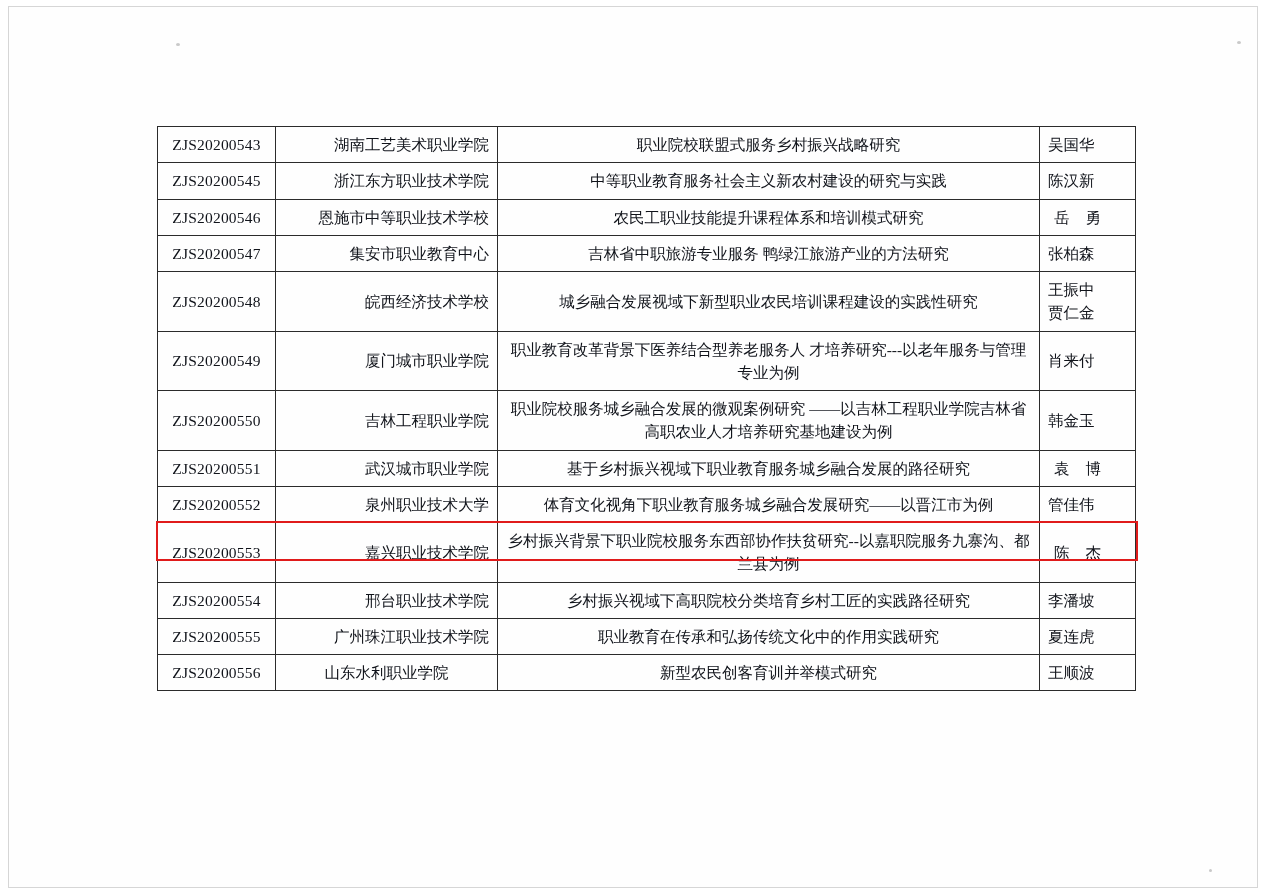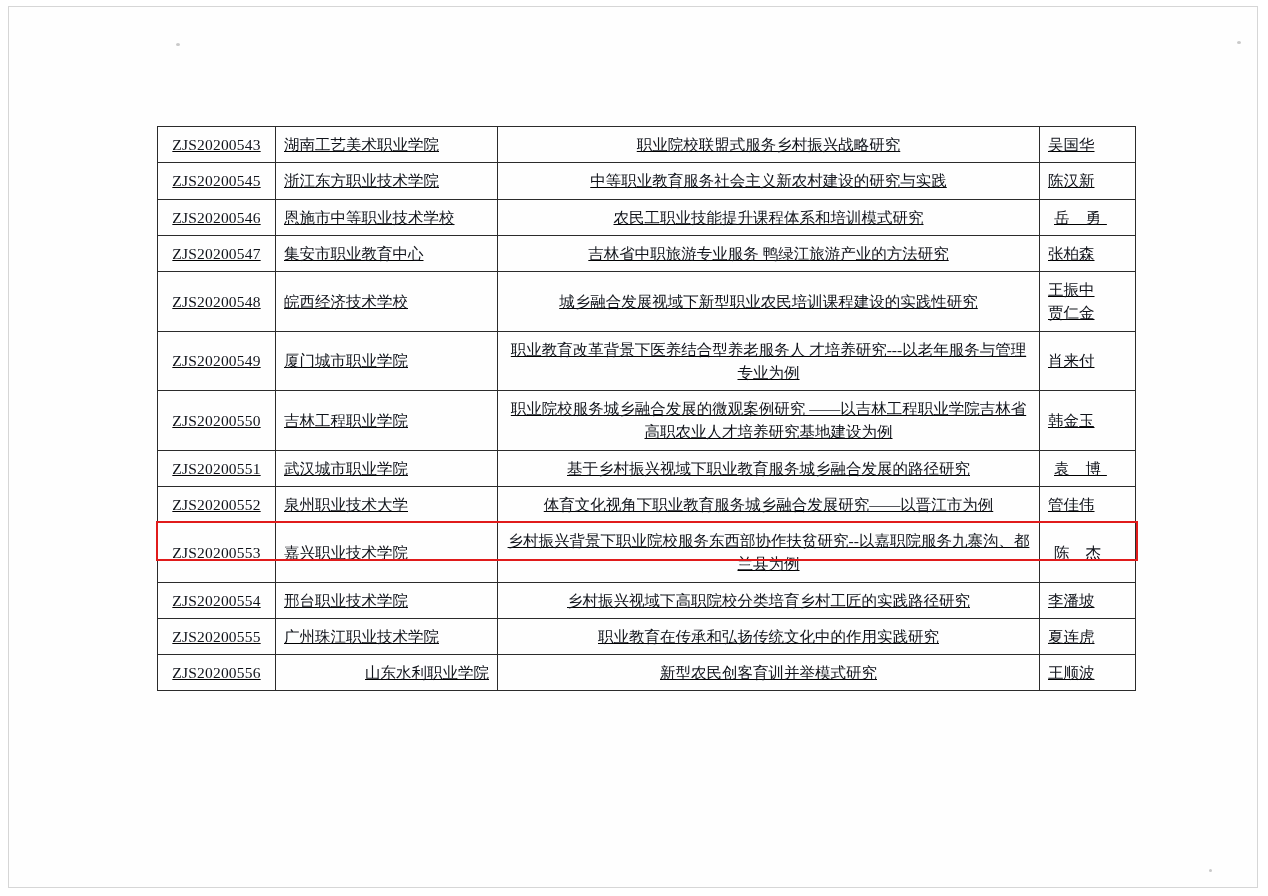--- a/index.html
+++ b/index.html
@@ -40,21 +40,20 @@
     position: absolute;
     left: 157px;
     top: 126px;
     width: 978px;
   }
 
   table.doc-table {
     border-collapse: collapse;
     width: 978px;
     table-layout: fixed;
-    text-decoration: underline;
   }
 
   table.doc-table td {
     border: 1px solid #2b2b2b;
     padding: 6px 8px;
     font-size: 15.5px;
     line-height: 1.5;
     color: #10131a;
     vertical-align: middle;
     box-sizing: border-box;
@@ -66,25 +65,25 @@
   col.c-name  { width: 96px; }
 
   td.code {
     text-align: center;
     font-family: "Liberation Serif", "DejaVu Serif", serif;
     letter-spacing: 0.2px;
     font-size: 15px;
     white-space: nowrap;
   }
   td.org {
-    text-align: left;
+    text-align: right;
     padding-left: 12px;
   }
   td.org.center {
-    text-align: right;
+    text-align: center;
   }
   td.title {
     text-align: center;
     padding-left: 12px;
   }
   td.name {
     text-align: left;
     white-space: pre-line;
     line-height: 1.45;
   }

